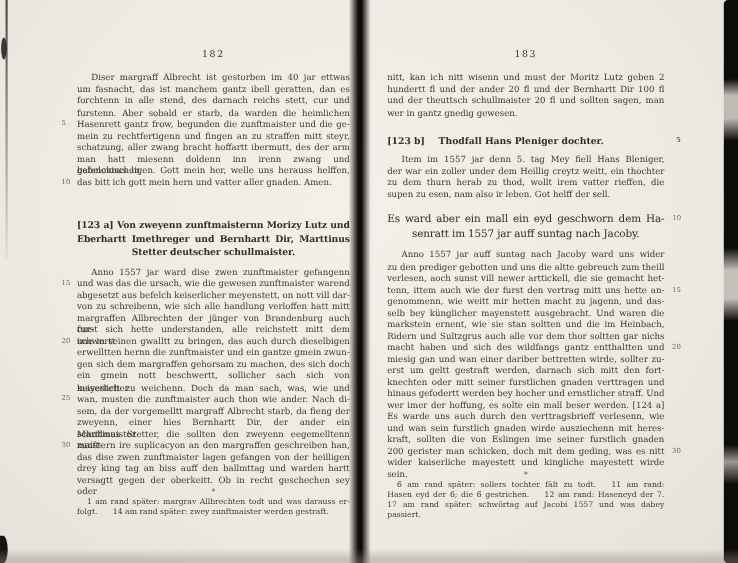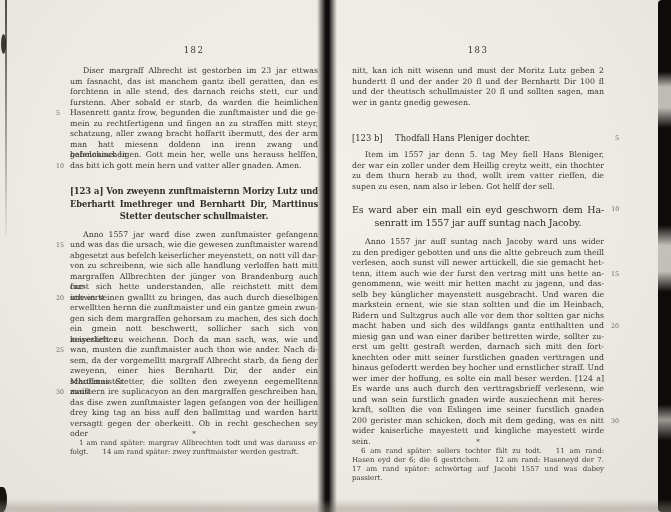--- a/index.html
+++ b/index.html
@@ -66,23 +66,23 @@
   .tline{
     position:relative;
     height:10.5px;line-height:10.5px;
     text-align:justify;text-align-last:justify;
     white-space:normal;
   }
   .tline.ind{text-indent:13px;}
   .tline.la-left{text-align-last:left;}
   .tline.la-center{text-align:center;text-align-last:center;}
   .tline.la-justify{text-align-last:justify;}
-  .h1{margin-top:14px;font-weight:700;font-size:8.4px;color:#332e26;letter-spacing:-0.1px;}
+  .h1{margin-top:27px;font-weight:700;font-size:8.4px;color:#332e26;letter-spacing:-0.1px;}
   .h1 .tline{height:12.5px;line-height:12.5px;}
-  .h3{margin-top:25px;font-weight:400;font-size:8.4px;color:#332e26;}
+  .h3{margin-top:15px;font-weight:700;font-size:8.4px;color:#332e26;}
   .h3 .tline{height:11px;line-height:11px;}
   .h2{margin-top:12px;font-weight:400;font-size:9.5px;color:#332e26;letter-spacing:-0.15px;}
   .h2 .tline{height:12.5px;line-height:12.5px;}
   .star{margin-top:1px;height:8px;line-height:8px;text-align:center;font-size:7px;color:#4a443b;}
   .fn{margin-top:1px;font-size:7px;color:#413b31;}
   .fn .tline{height:9px;line-height:9px;}
   .fn .tline.ind{text-indent:9px;}
   .lineno{
     position:absolute;top:1px;
     font-size:6.3px;line-height:8px;color:#6a645c;
@@ -93,21 +93,21 @@
 </style>
 </head>
 <body>
 
 <div id="screen">
   <div class="paper"></div>
 
   <div class="page left">
     <div class="pagenum">182</div>
     <div class="para mt-p1">
-        <div class="tline ind">Diser margraff Albrecht ist gestorben im 23 jar ettwas</div>
+        <div class="tline ind">Diser margraff Albrecht ist gestorben im 40 jar ettwas</div>
         <div class="tline">um fasnacht, das ist manchem gantz ibell geratten, dan es</div>
         <div class="tline">forchtenn in alle stend, des darnach reichs stett, cur und</div>
         <div class="tline">furstenn.  Aber sobald er starb, da warden die heimlichen</div>
         <div class="tline">Hasenrett gantz frow, begunden die zunftmaister und die ge-<span class="lineno left">5</span></div>
         <div class="tline">mein zu rechtfertigenn und fingen an zu straffen mitt steyr,</div>
         <div class="tline">schatzung, aller zwang bracht hoffartt ibermutt, des der arm</div>
         <div class="tline">man hatt miesenn doldenn inn irenn zwang und babelonischen</div>
         <div class="tline">gefencknus ligen.  Gott mein her, welle uns herauss helffen,</div>
         <div class="tline la-left">das bitt ich gott mein hern und vatter aller gnaden.  Amen.<span class="lineno left">10</span></div>
       </div>

